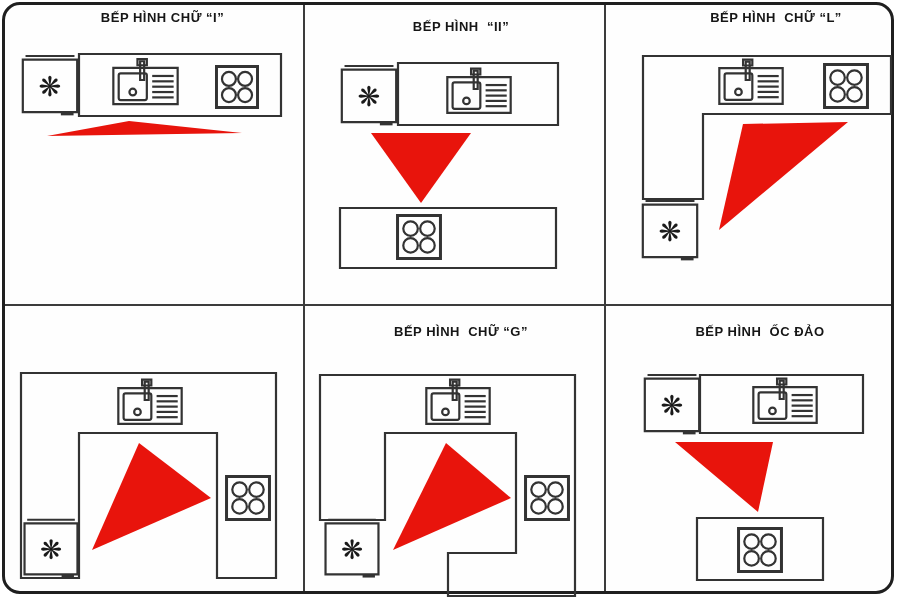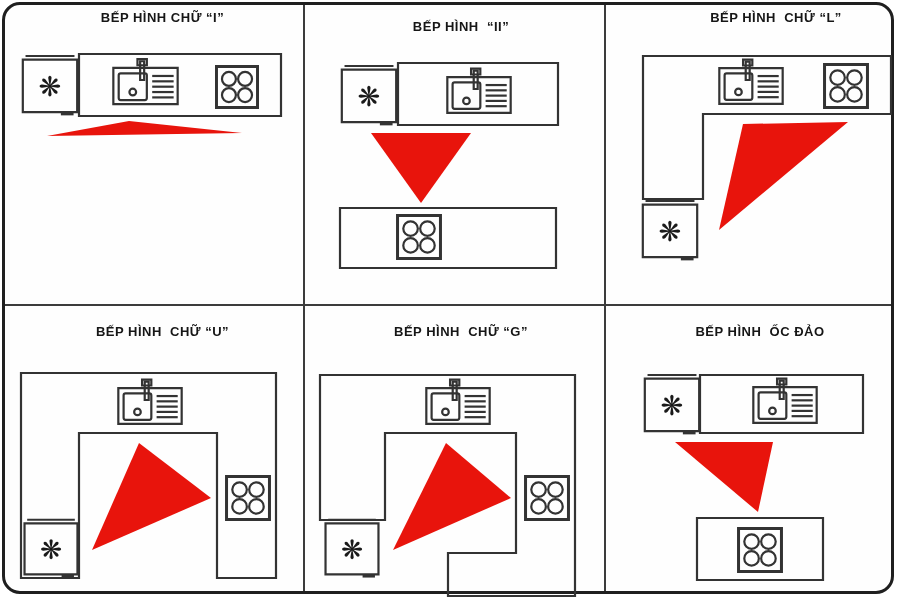--- a/index.html
+++ b/index.html
@@ -97,21 +97,20 @@
     <svg class="pcanvas" width="298" height="296" viewBox="0 0 298 296">
       <path class="ln" d="M28,53 H276 V111 H88 V196 H28 Z"></path>
       <use href="#sym-fridge" x="26" y="196" width="58" height="62"></use>
       <use href="#sym-sink" x="103" y="54" width="66" height="50"></use>
       <use href="#sym-cooktop" x="208" y="60" width="46" height="46"></use>
       <polygon class="red" points="128,121 233,119 104,227"></polygon>
     </svg>
   </div>
 
   <div class="panel row2" style="left:3px;top:299px;width:295px;height:298px">
-    <div class="ptitle">BẾP HÌNH  CHỮ “U”</div>
     <svg class="pcanvas" width="295" height="298" viewBox="0 0 295 298">
       <path class="ln" d="M18,74 H273 V279 H214 V134 H76 V279 H18 Z"></path>
       <use href="#sym-fridge" x="19" y="219" width="58" height="60"></use>
       <use href="#sym-sink" x="114" y="78" width="66" height="50"></use>
       <use href="#sym-cooktop" x="222" y="176" width="46" height="46"></use>
       <polygon class="red" points="136,144 208,199 89,251"></polygon>
     </svg>
   </div>
 
   <div class="panel row2" style="left:299px;top:299px;width:300px;height:298px">

